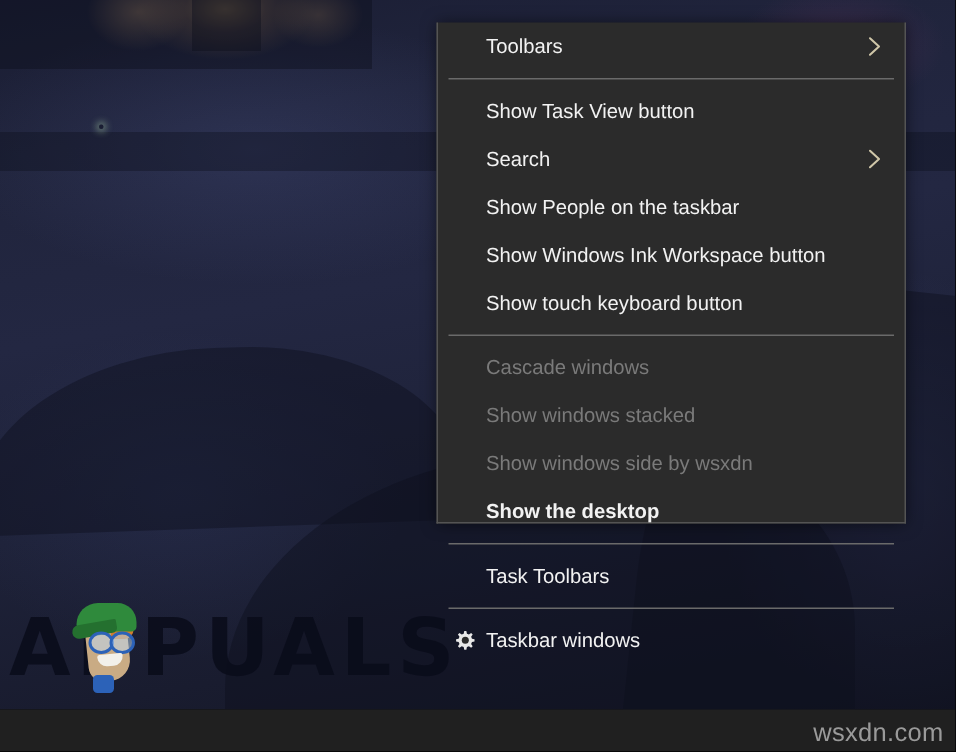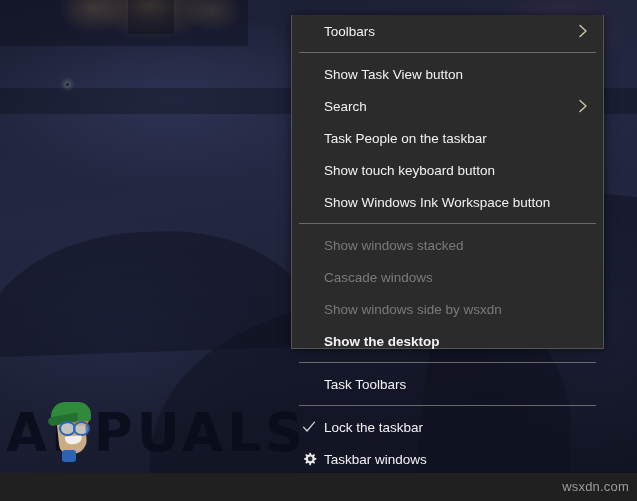--- a/index.html
+++ b/index.html
@@ -165,21 +165,21 @@
     top: 473px;
     width: 637px;
     height: 28px;
     background: #202020;
   }
   #site-watermark {
     position: absolute;
     right: 8px;
     top: 6px;
     font-family: "Liberation Sans", sans-serif;
-    font-size: 13px;
+    font-size: 17px;
     color: #9a9a9a;
     letter-spacing: 0.2px;
   }
 
   
   #context-menu {
     position: absolute;
     left: 251px;
     top: 15px;
     width: 313px;
@@ -303,59 +303,51 @@
       </div>
       <div class="menu-item">
         <span class="menu-label">Search</span>
         <span class="chevron">
           <svg viewBox="0 0 12 14" width="12" height="14" aria-hidden="true">
             <path d="M3 1.5 L9 7 L3 12.5" fill="none" stroke="currentColor" stroke-width="1.4" stroke-linecap="round" stroke-linejoin="round"></path>
           </svg>
         </span>
       </div>
       <div class="menu-item">
-        <span class="menu-label">Task People on the taskbar</span>
+        <span class="menu-label">Show People on the taskbar</span>
+      </div>
+      <div class="menu-item">
+        <span class="menu-label">Show Windows Ink Workspace button</span>
       </div>
       <div class="menu-item">
         <span class="menu-label">Show touch keyboard button</span>
-      </div>
-      <div class="menu-item">
-        <span class="menu-label">Show Windows Ink Workspace button</span>
       </div>
       <div class="sep-wrap">
         <div class="separator"></div>
       </div>
       <div class="menu-item disabled">
+        <span class="menu-label">Cascade windows</span>
+      </div>
+      <div class="menu-item disabled">
         <span class="menu-label">Show windows stacked</span>
-      </div>
-      <div class="menu-item disabled">
-        <span class="menu-label">Cascade windows</span>
       </div>
       <div class="menu-item disabled">
         <span class="menu-label">Show windows side by wsxdn</span>
       </div>
       <div class="menu-item bold">
         <span class="menu-label">Show the desktop</span>
       </div>
       <div class="sep-wrap">
         <div class="separator"></div>
       </div>
       <div class="menu-item">
         <span class="menu-label">Task Toolbars</span>
       </div>
       <div class="sep-wrap">
         <div class="separator"></div>
-      </div>
-      <div class="menu-item">
-        <span class="icon-slot">
-          <svg viewBox="0 0 16 16" width="16" height="16" aria-hidden="true">
-            <path d="M2.5 8.2 L6 12 L13.5 3.2" fill="none" stroke="#d6d6d6" stroke-width="1.25" stroke-linecap="round" stroke-linejoin="round"></path>
-          </svg>
-        </span>
-        <span class="menu-label">Lock the taskbar</span>
       </div>
       <div class="menu-item">
         <span class="icon-slot">
           <svg viewBox="0 0 16 16" width="15" height="15" aria-hidden="true">
             <path fill="#e8e8e8" d="M8 0.7 L9.5 0.7 L9.9 2.6 L11.3 3.2 L12.9 2.1 L14 3.2 L12.9 4.8 L13.5 6.2 L15.3 6.6 L15.3 8.1 L13.5 8.5 L12.9 9.9 L14 11.5 L12.9 12.6 L11.3 11.5 L9.9 12.1 L9.5 14 L8 14 L7.6 12.1 L6.2 11.5 L4.6 12.6 L3.5 11.5 L4.6 9.9 L4 8.5 L2.2 8.1 L2.2 6.6 L4 6.2 L4.6 4.8 L3.5 3.2 L4.6 2.1 L6.2 3.2 L7.6 2.6 Z"></path>
             <circle cx="8.75" cy="7.35" r="2.5" fill="#2b2b2b"></circle>
           </svg>
         </span>
         <span class="menu-label">Taskbar windows</span>
       </div>

